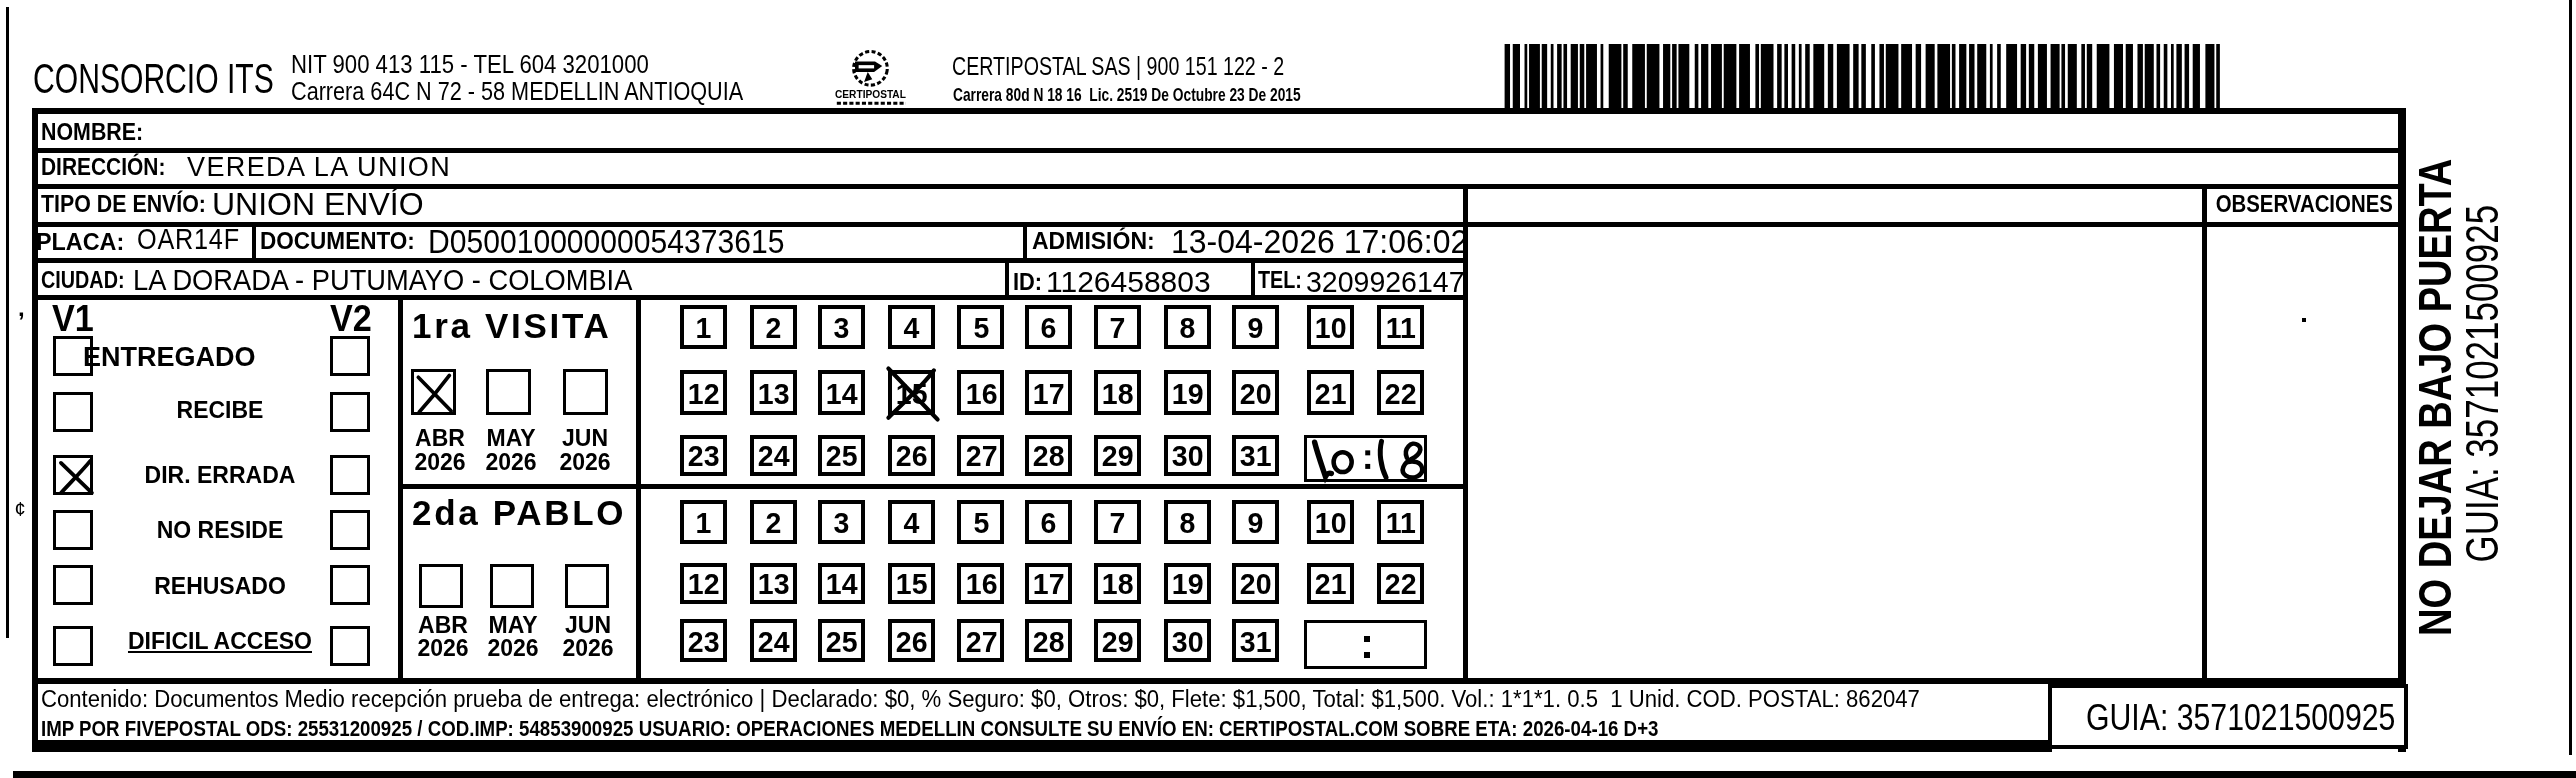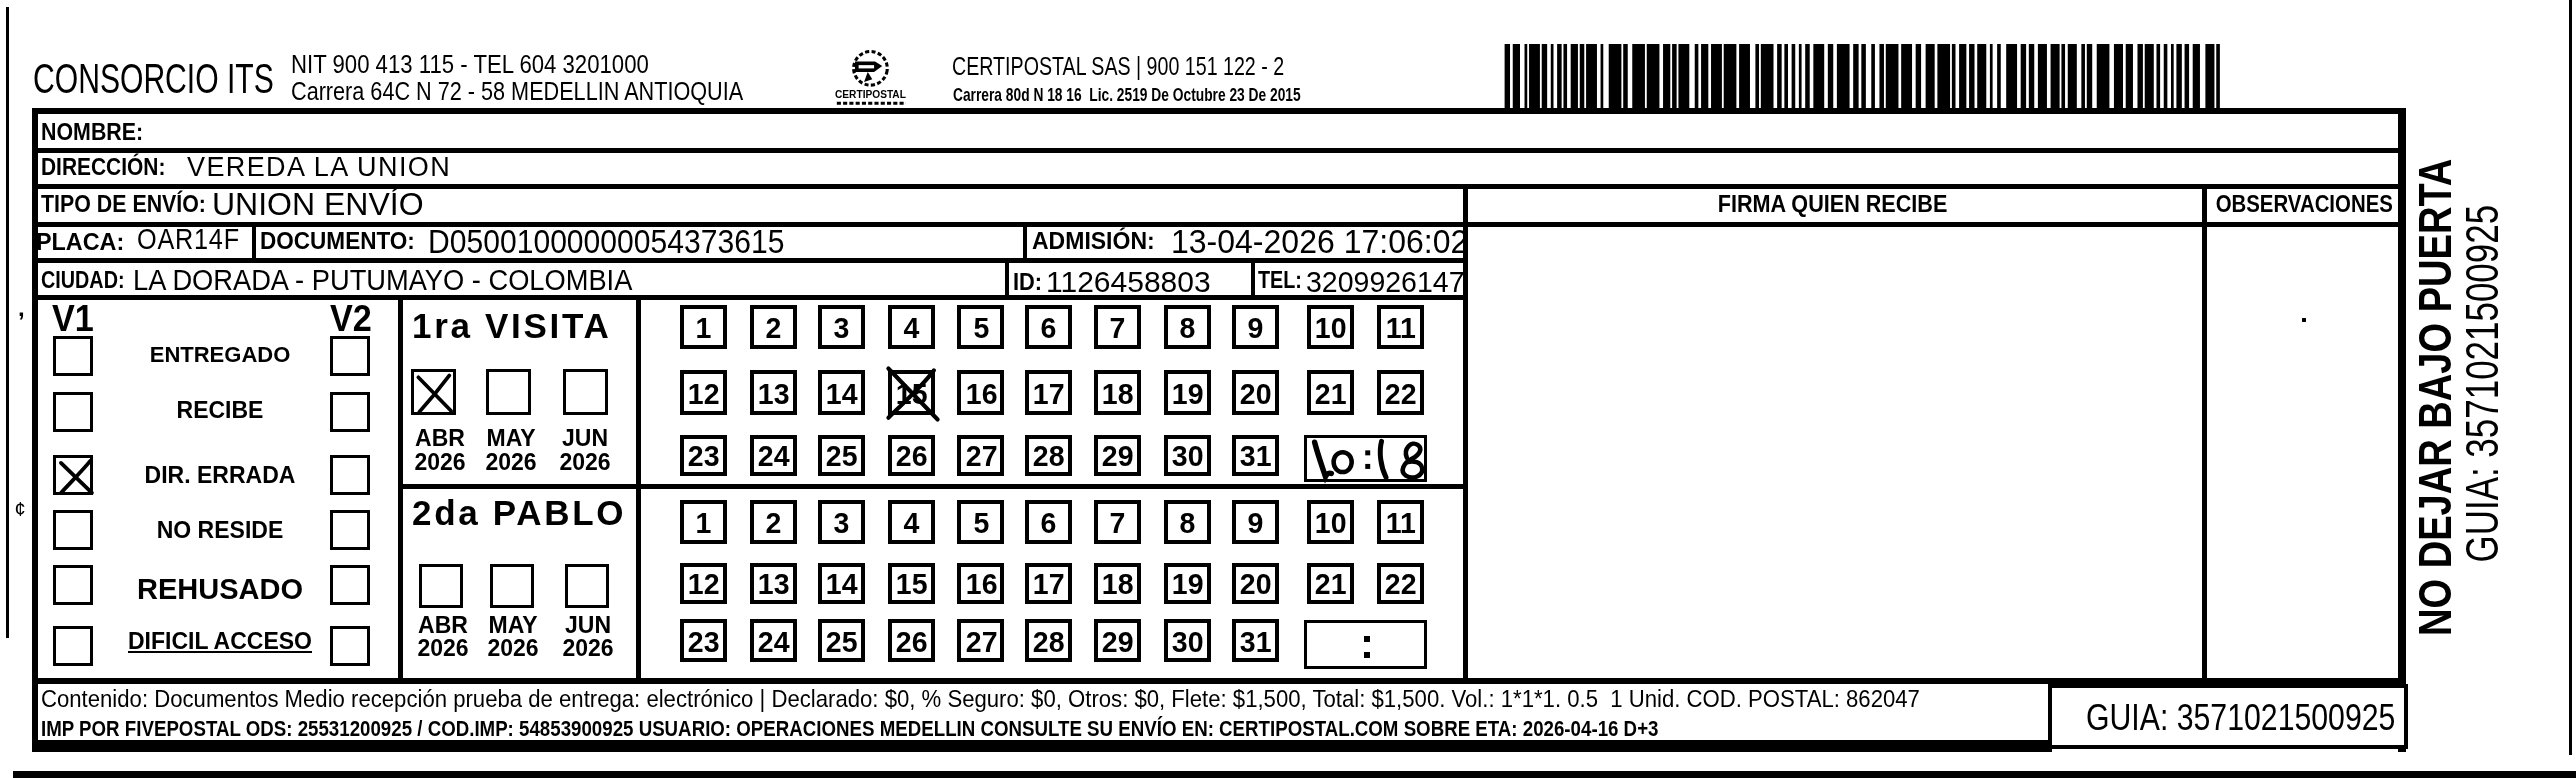--- a/index.html
+++ b/index.html
@@ -183,21 +183,21 @@
 <div class="t" style="left:1306px;top:267px;font-size:30px;transform:scale(0.95,1);transform-origin:0 0;">3209926147</div>
 
 <div class="t" style="left:52px;top:301px;font-size:36px;font-weight:bold;transform:scale(0.95,1);transform-origin:0 0;">V1</div>
 
 <div class="t" style="left:330px;top:301px;font-size:36px;font-weight:bold;transform:scale(0.95,1);transform-origin:0 0;">V2</div>
 
 <div class="bx" style="left:53px;top:336px;width:34px;height:34px;border-width:3.6px;"></div>
 
 <div class="bx" style="left:330px;top:336px;width:34px;height:34px;border-width:3.6px;"></div>
 
-<div class="t" style="left:83px;top:344px;width:274px;text-align:center;font-size:22px;font-weight:bold;">ENTREGADO</div>
+<div class="t" style="left:83px;top:344px;width:274px;text-align:left;font-size:27px;font-weight:bold;">ENTREGADO</div>
 
 <div class="bx" style="left:53px;top:392px;width:34px;height:34px;border-width:3.6px;"></div>
 
 <div class="bx" style="left:330px;top:392px;width:34px;height:34px;border-width:3.6px;"></div>
 
 <div class="t" style="left:83px;top:399px;width:274px;text-align:center;font-size:23px;font-weight:bold;">RECIBE</div>
 
 <div class="bx" style="left:53px;top:455px;width:34px;height:34px;border-width:3.6px;"></div>
 
 <div class="bx" style="left:330px;top:455px;width:34px;height:34px;border-width:3.6px;"></div>
@@ -207,21 +207,21 @@
 <div class="bx" style="left:53px;top:510px;width:34px;height:34px;border-width:3.6px;"></div>
 
 <div class="bx" style="left:330px;top:510px;width:34px;height:34px;border-width:3.6px;"></div>
 
 <div class="t" style="left:83px;top:519px;width:274px;text-align:center;font-size:23px;font-weight:bold;">NO RESIDE</div>
 
 <div class="bx" style="left:53px;top:565px;width:34px;height:34px;border-width:3.6px;"></div>
 
 <div class="bx" style="left:330px;top:565px;width:34px;height:34px;border-width:3.6px;"></div>
 
-<div class="t" style="left:83px;top:575px;width:274px;text-align:center;font-size:29px;font-weight:bold;">REHUSADO</div>
+<div class="t" style="left:83px;top:575px;width:274px;text-align:center;font-size:23px;font-weight:bold;">REHUSADO</div>
 
 <div class="bx" style="left:53px;top:626px;width:34px;height:34px;border-width:3.6px;"></div>
 
 <div class="bx" style="left:330px;top:626px;width:34px;height:34px;border-width:3.6px;"></div>
 
 <div class="t" style="left:83px;top:630px;width:274px;text-align:center;font-size:23px;font-weight:bold;text-decoration:underline;">DIFICIL ACCESO</div>
 
 <svg style="left:50px;top:452px;" width="51" height="51" viewBox="0 0 56 56" fill="none" stroke="#000" stroke-width="4.2" stroke-linecap="round">
 <path d="M12 12 L46 45"></path>
       <path d="M44 10 C36 20 21 35 12 45"></path>
@@ -535,21 +535,20 @@
 <div class="bx" style="left:1232px;top:619px;width:39px;height:35px;border-width:4.6px;"></div>
 
 <div class="t" style="left:1219px;top:627px;width:73px;text-align:center;font-size:30px;font-weight:bold;"><span style="display:inline-block;transform:scale(0.95,1);transform-origin:50% 0;">31</span></div>
 
 <div class="bx" style="left:1304px;top:620px;width:117px;height:43px;border-width:3.6px;"></div>
 
 <div class="ln" style="left:1364px;top:636px;width:6.4px;height:6.4px;"></div>
 
 <div class="ln" style="left:1364px;top:652px;width:6.4px;height:6.4px;"></div>
 
-<div class="t" style="left:1514px;top:192px;width:638px;text-align:center;font-size:24px;font-weight:bold;"><span style="display:inline-block;transform:scale(0.9,1);transform-origin:50% 0;">FIRMA QUIEN RECIBE</span></div>
 
 <div class="t" style="left:2167px;top:192px;width:274px;text-align:center;font-size:24px;font-weight:bold;"><span style="display:inline-block;transform:scale(0.85,1);transform-origin:50% 0;">OBSERVACIONES</span></div>
 
 <div class="t" style="left:41px;top:687px;font-size:24.6px;transform:scale(0.9,1);transform-origin:0 0;">Contenido: Documentos Medio recepción prueba de entrega: electrónico | Declarado: $0, % Seguro: $0, Otros: $0, Flete: $1,500, Total: $1,500. Vol.: 1*1*1. 0.5&nbsp; 1 Unid. COD. POSTAL: 862047</div>
 
 <div class="t" style="left:41px;top:718px;font-size:22px;font-weight:bold;transform:scale(0.85,1);transform-origin:0 0;">IMP POR FIVEPOSTAL ODS: 25531200925 / COD.IMP: 54853900925 USUARIO: OPERACIONES MEDELLIN CONSULTE SU ENVÍO EN: CERTIPOSTAL.COM SOBRE ETA: 2026-04-16 D+3</div>
 
 <div class="bx" style="left:2048px;top:684px;width:352px;height:57px;border-width:4.6px;"></div>
 
 <div class="t" style="left:2086px;top:700px;font-size:36px;transform:scale(0.84,1);transform-origin:0 0;">GUIA: 3571021500925</div>

